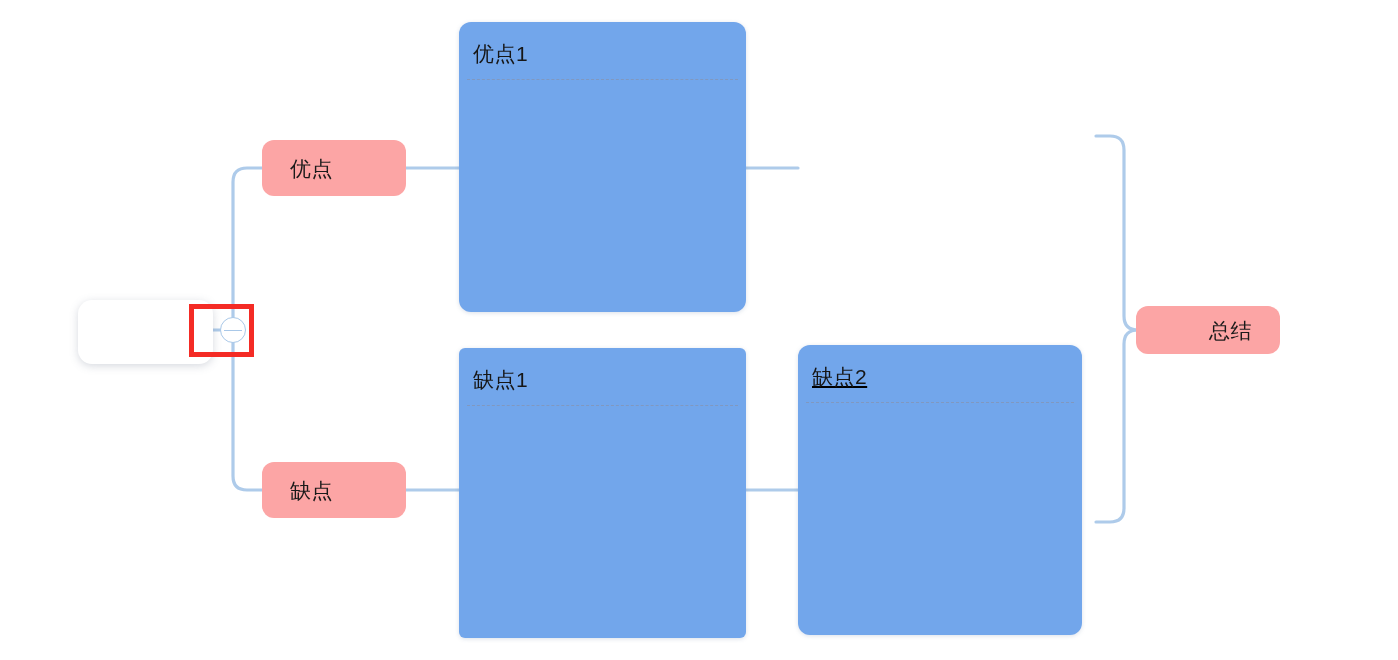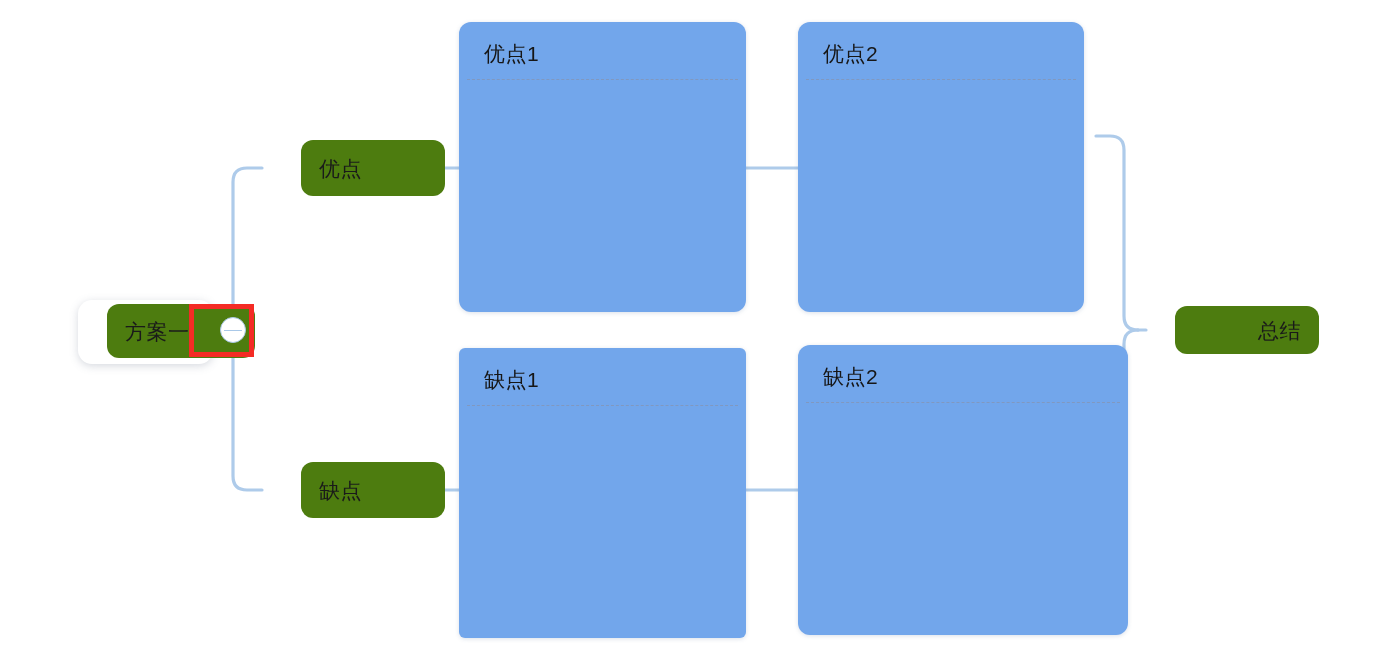--- a/index.html
+++ b/index.html
@@ -27,31 +27,30 @@
   }
 
   
   .node {
     position: absolute;
     box-sizing: border-box;
   }
 
   
   .pill {
-    background: #4d7c0f;
+    background: #fca5a5;
     border-radius: 12px;
     display: flex;
     align-items: center;
-    padding: 0 18px;
+    padding: 0 28px;
     color: #1a1a1a;
     font-size: 21px;
     line-height: 1;
     letter-spacing: 0.5px;
     white-space: nowrap;
-    margin-left: 39px;
   }
 
   
   .root-ghost {
     position: absolute;
     background: #ffffff;
     border-radius: 14px;
     box-shadow: 0 2px 9px rgba(120,130,150,0.30);
   }
 
@@ -64,21 +63,20 @@
     box-shadow: 0 1px 4px rgba(90,120,160,0.22);
     overflow: hidden;
   }
   .card-title {
     color: #161616;
     font-size: 21px;
     line-height: 1;
     padding: 21px 0 0 14px;
     letter-spacing: 0.5px;
     white-space: nowrap;
-    margin-left: 11px;
   }
   .card-divider {
     position: absolute;
     left: 8px;
     right: 8px;
     height: 0;
     border-top: 1px dashed #8098bf;
   }
   .card-body {
     position: absolute;
@@ -136,23 +134,20 @@
 
       <path d="M 1096 136 L 1110 136 Q 1124 136 1124 150 L 1124 316 Q 1124 330 1138 330"></path>
       <path d="M 1096 522 L 1110 522 Q 1124 522 1124 508 L 1124 344 Q 1124 330 1138 330"></path>
       <path d="M 1138 330 L 1146 330"></path>
 
     </g>
   </svg>
 
   <div class="root-ghost" style="left:78px; top:300px; width:135px; height:64px;"></div>
 
-  <div class="node pill" id="root-node" style="left:68px; top:304px; width:148px; height:54px;">
-    <span>方案一</span>
-  </div>
 
   <div class="collapse-toggle" style="left:220px; top:317px;"></div>
 
   <div class="annotation-box" style="left:189px; top:304px; width:65px; height:53px;"></div>
 
   <div class="node pill" style="left:262px; top:140px; width:144px; height:56px;">
     <span>优点</span>
   </div>
 
   <div class="node pill" style="left:262px; top:462px; width:144px; height:56px;">
@@ -162,31 +157,26 @@
   <div class="node pill" style="left:1136px; top:306px; width:144px; height:48px;justify-content:flex-end;">
     <span>总结</span>
   </div>
 
   <div class="card" style="left:459px; top:22px; width:287px; height:290px;">
     <div class="card-title">优点1</div>
     <div class="card-divider" style="top:57px;"></div>
     <div class="card-body" style="top:66px; bottom:8px;"></div>
   </div>
 
-  <div class="card" style="left:798px; top:22px; width:286px; height:290px;">
-    <div class="card-title">优点2</div>
-    <div class="card-divider" style="top:57px;"></div>
-    <div class="card-body" style="top:66px; bottom:8px;"></div>
-  </div>
 
   <div class="card" style="left:459px; top:348px; width:287px; height:290px;border-radius:6px;">
     <div class="card-title">缺点1</div>
     <div class="card-divider" style="top:57px;"></div>
     <div class="card-body" style="top:66px; bottom:8px;"></div>
   </div>
 
-  <div class="card" style="left:798px; top:345px; width:330px; height:290px;">
+  <div class="card" style="left:798px; top:345px; width:284px; height:290px;text-decoration:underline;">
     <div class="card-title">缺点2</div>
     <div class="card-divider" style="top:57px;"></div>
     <div class="card-body" style="top:66px; bottom:8px;"></div>
   </div>
 
 </div>
 
 </body></html>

